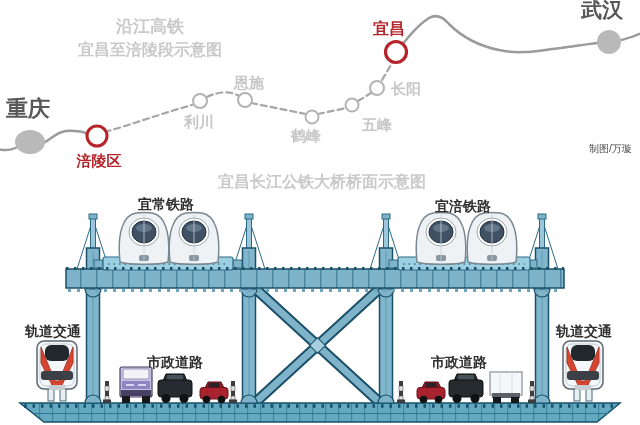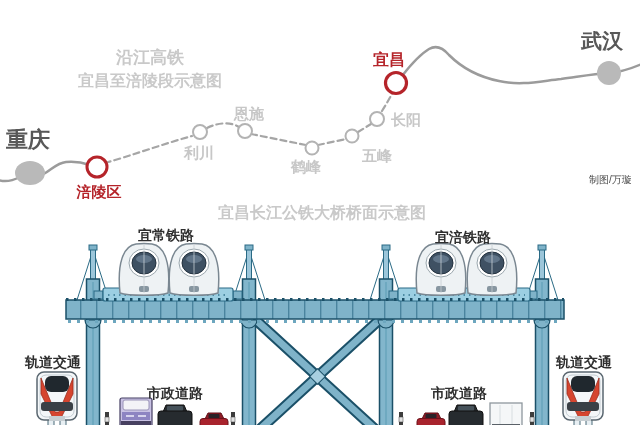--- a/index.html
+++ b/index.html
@@ -1,18 +1,18 @@
 <!DOCTYPE html>
 <html><head>
 <meta charset="utf-8">
 <style>
   html,body{margin:0;padding:0;background:#ffffff;}
   body{width:640px;height:425px;position:relative;overflow:hidden;
        font-family:"Liberation Sans","DejaVu Sans",sans-serif;}
-  #stage{position:absolute;left:0;top:0;width:640px;height:319px;margin-top:31px;}
+  #stage{position:absolute;left:0;top:0;width:640px;height:319px;}
   svg{position:absolute;left:0;display:block;}
   #map-svg{top:0;}
   #bridge-svg{top:185px;}
   text{font-family:"Liberation Sans","DejaVu Sans",sans-serif;}
   .map-title{font-size:16px;font-weight:bold;fill:#c9c9c9;}
   .terminal{font-size:21px;font-weight:bold;fill:#585858;}
   .station{font-size:15px;font-weight:bold;fill:#c7c7c7;}
   .hl{font-size:15px;font-weight:bold;fill:#b5242a;}
   .credit{font-size:10px;fill:#4a4a4a;}
   .blabel{font-size:14px;font-weight:bold;fill:#2f2f2f;}

